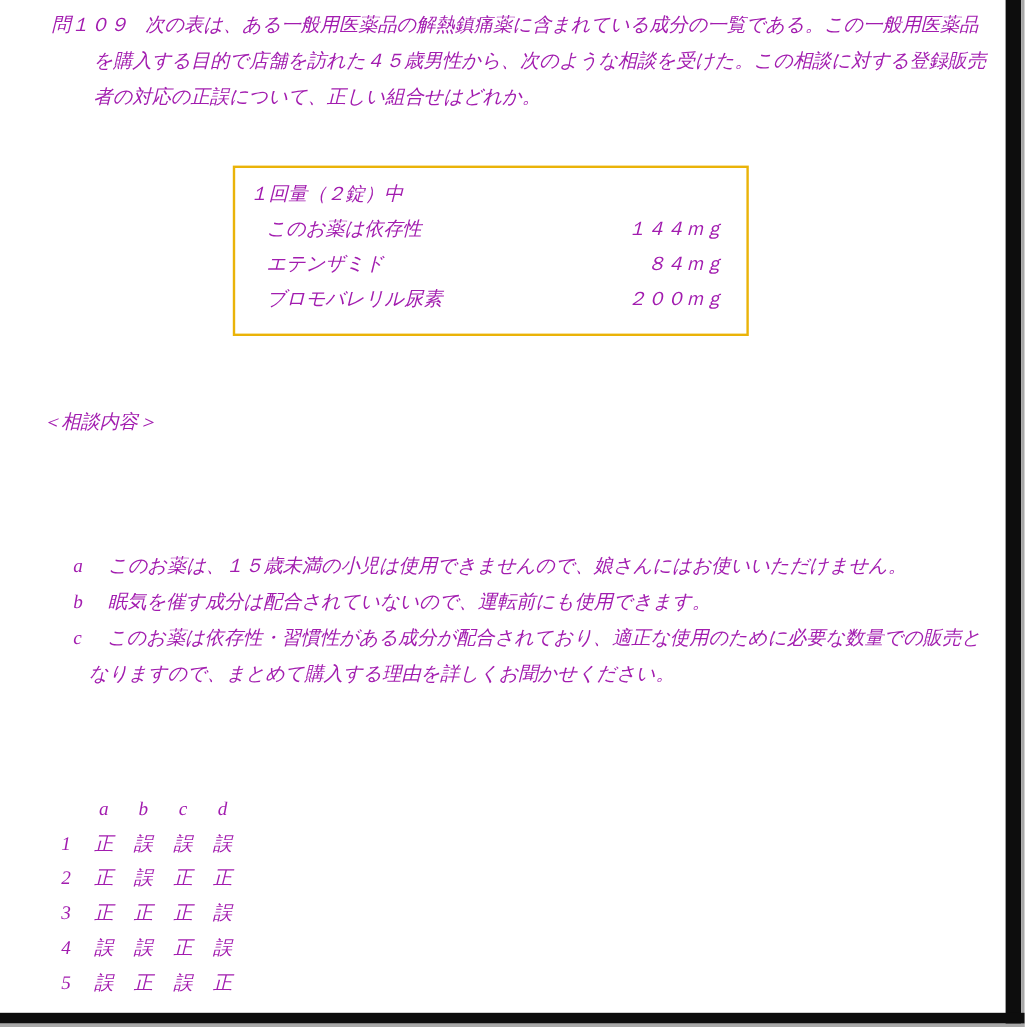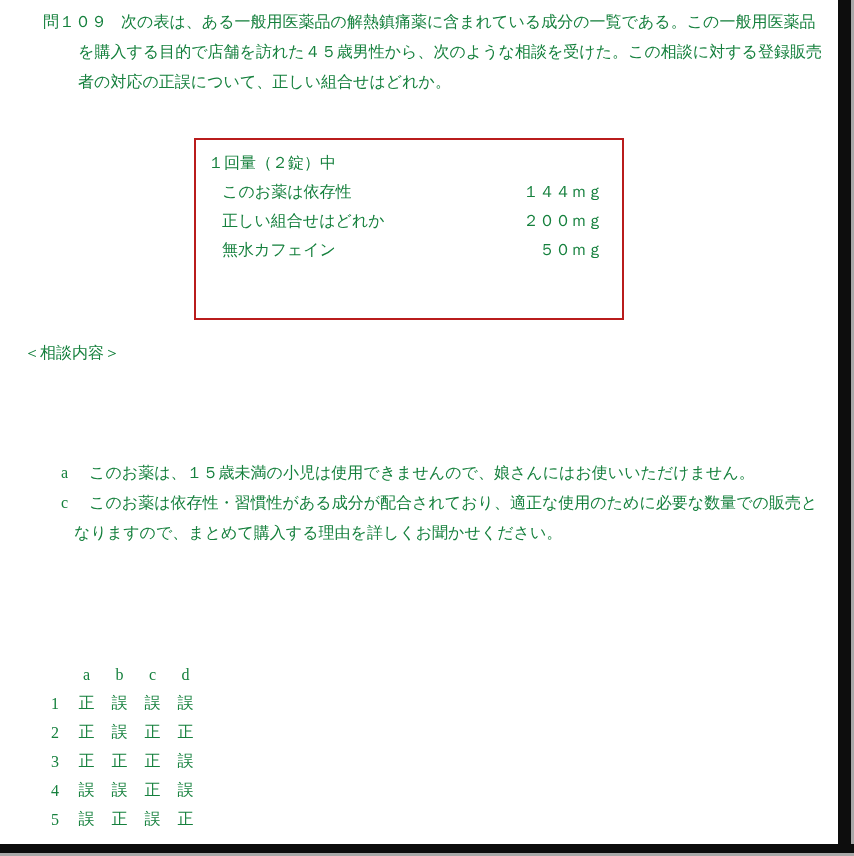--- a/index.html
+++ b/index.html
@@ -8,22 +8,23 @@
     background: #ffffff;
   }
   .page {
     position: relative;
     width: 854px;
     height: 856px;
     background: #ffffff;
     overflow: hidden;
     font-family: "Liberation Serif", "DejaVu Serif", serif;
     font-size: 16px;
-    color: #15803d;
+    color: #a21caf;
     line-break: strict;
+    font-style: italic;
   }
   p { margin: 0; }
 
   
   .question {
     position: absolute;
     left: 43px;
     top: 7px;
     width: 745px;
     padding-left: 35px;
@@ -31,38 +32,38 @@
     line-height: 30px;
   }
   .q-num { margin-right: 14px; }
 
   
   .ing-box {
     position: absolute;
     left: 194px;
     top: 138px;
     width: 430px;
-    height: 182px;
-    border: 2px solid #b91c1c;
+    height: 142px;
+    border: 2px solid #eab308;
     box-sizing: border-box;
     padding: 8px 19px 8px 12px;
   }
   .ing-header { line-height: 29px; }
   .ing-row {
     display: flex;
     justify-content: space-between;
     line-height: 29px;
     padding-left: 14px;
   }
   .ing-amount { text-align: right; }
 
   
   .consult-heading {
     position: absolute;
-    left: 24px;
+    left: 35px;
     top: 343px;
     line-height: 20px;
   }
   .consult-body {
     position: absolute;
     left: 31px;
     top: 366px;
     width: 780px;
     line-height: 32px;
     text-indent: 26px;
@@ -132,33 +133,34 @@
 
   <p class="question"><span class="q-num">問１０９</span><span>次の表は、ある一般用医薬品の解熱鎮痛薬に含まれている成分の一覧である。この一般用医薬品を購入する目的で店舗を訪れた４５歳男性から、次のような相談を受けた。この相談に対する登録販売者の対応の正誤について、正しい組合せはどれか。</span></p>
 
   <div class="ing-box">
     <div class="ing-header">１回量（２錠）中</div>
     <div class="ing-row">
       <span class="ing-name">このお薬は依存性</span>
       <span class="ing-amount">１４４ｍｇ</span>
     </div>
     <div class="ing-row">
-      <span class="ing-name">正しい組合せはどれか</span>
+      <span class="ing-name">エテンザミド</span>
+      <span class="ing-amount">８４ｍｇ</span>
+    </div>
+    <div class="ing-row">
+      <span class="ing-name">ブロモバレリル尿素</span>
       <span class="ing-amount">２００ｍｇ</span>
     </div>
-    <div class="ing-row">
-      <span class="ing-name">無水カフェイン</span>
-      <span class="ing-amount">５０ｍｇ</span>
-    </div>
   </div>
 
   <div class="consult-heading">＜相談内容＞</div>
 
   <div class="statements">
     <p class="stmt"><span class="stmt-label">a</span><span>このお薬は、１５歳未満の小児は使用できませんので、娘さんにはお使いいただけません。</span></p>
+    <p class="stmt"><span class="stmt-label">b</span><span>眠気を催す成分は配合されていないので、運転前にも使用できます。</span></p>
     <p class="stmt"><span class="stmt-label">c</span><span>このお薬は依存性・習慣性がある成分が配合されており、適正な使用のために必要な数量での販売となりますので、まとめて購入する理由を詳しくお聞かせください。</span></p>
   </div>
 
   <table class="grid">
     <tbody>
         <tr>
       <td class="num"></td>
       <td class="cell">a</td>
       <td class="cell">b</td>
       <td class="cell">c</td>

